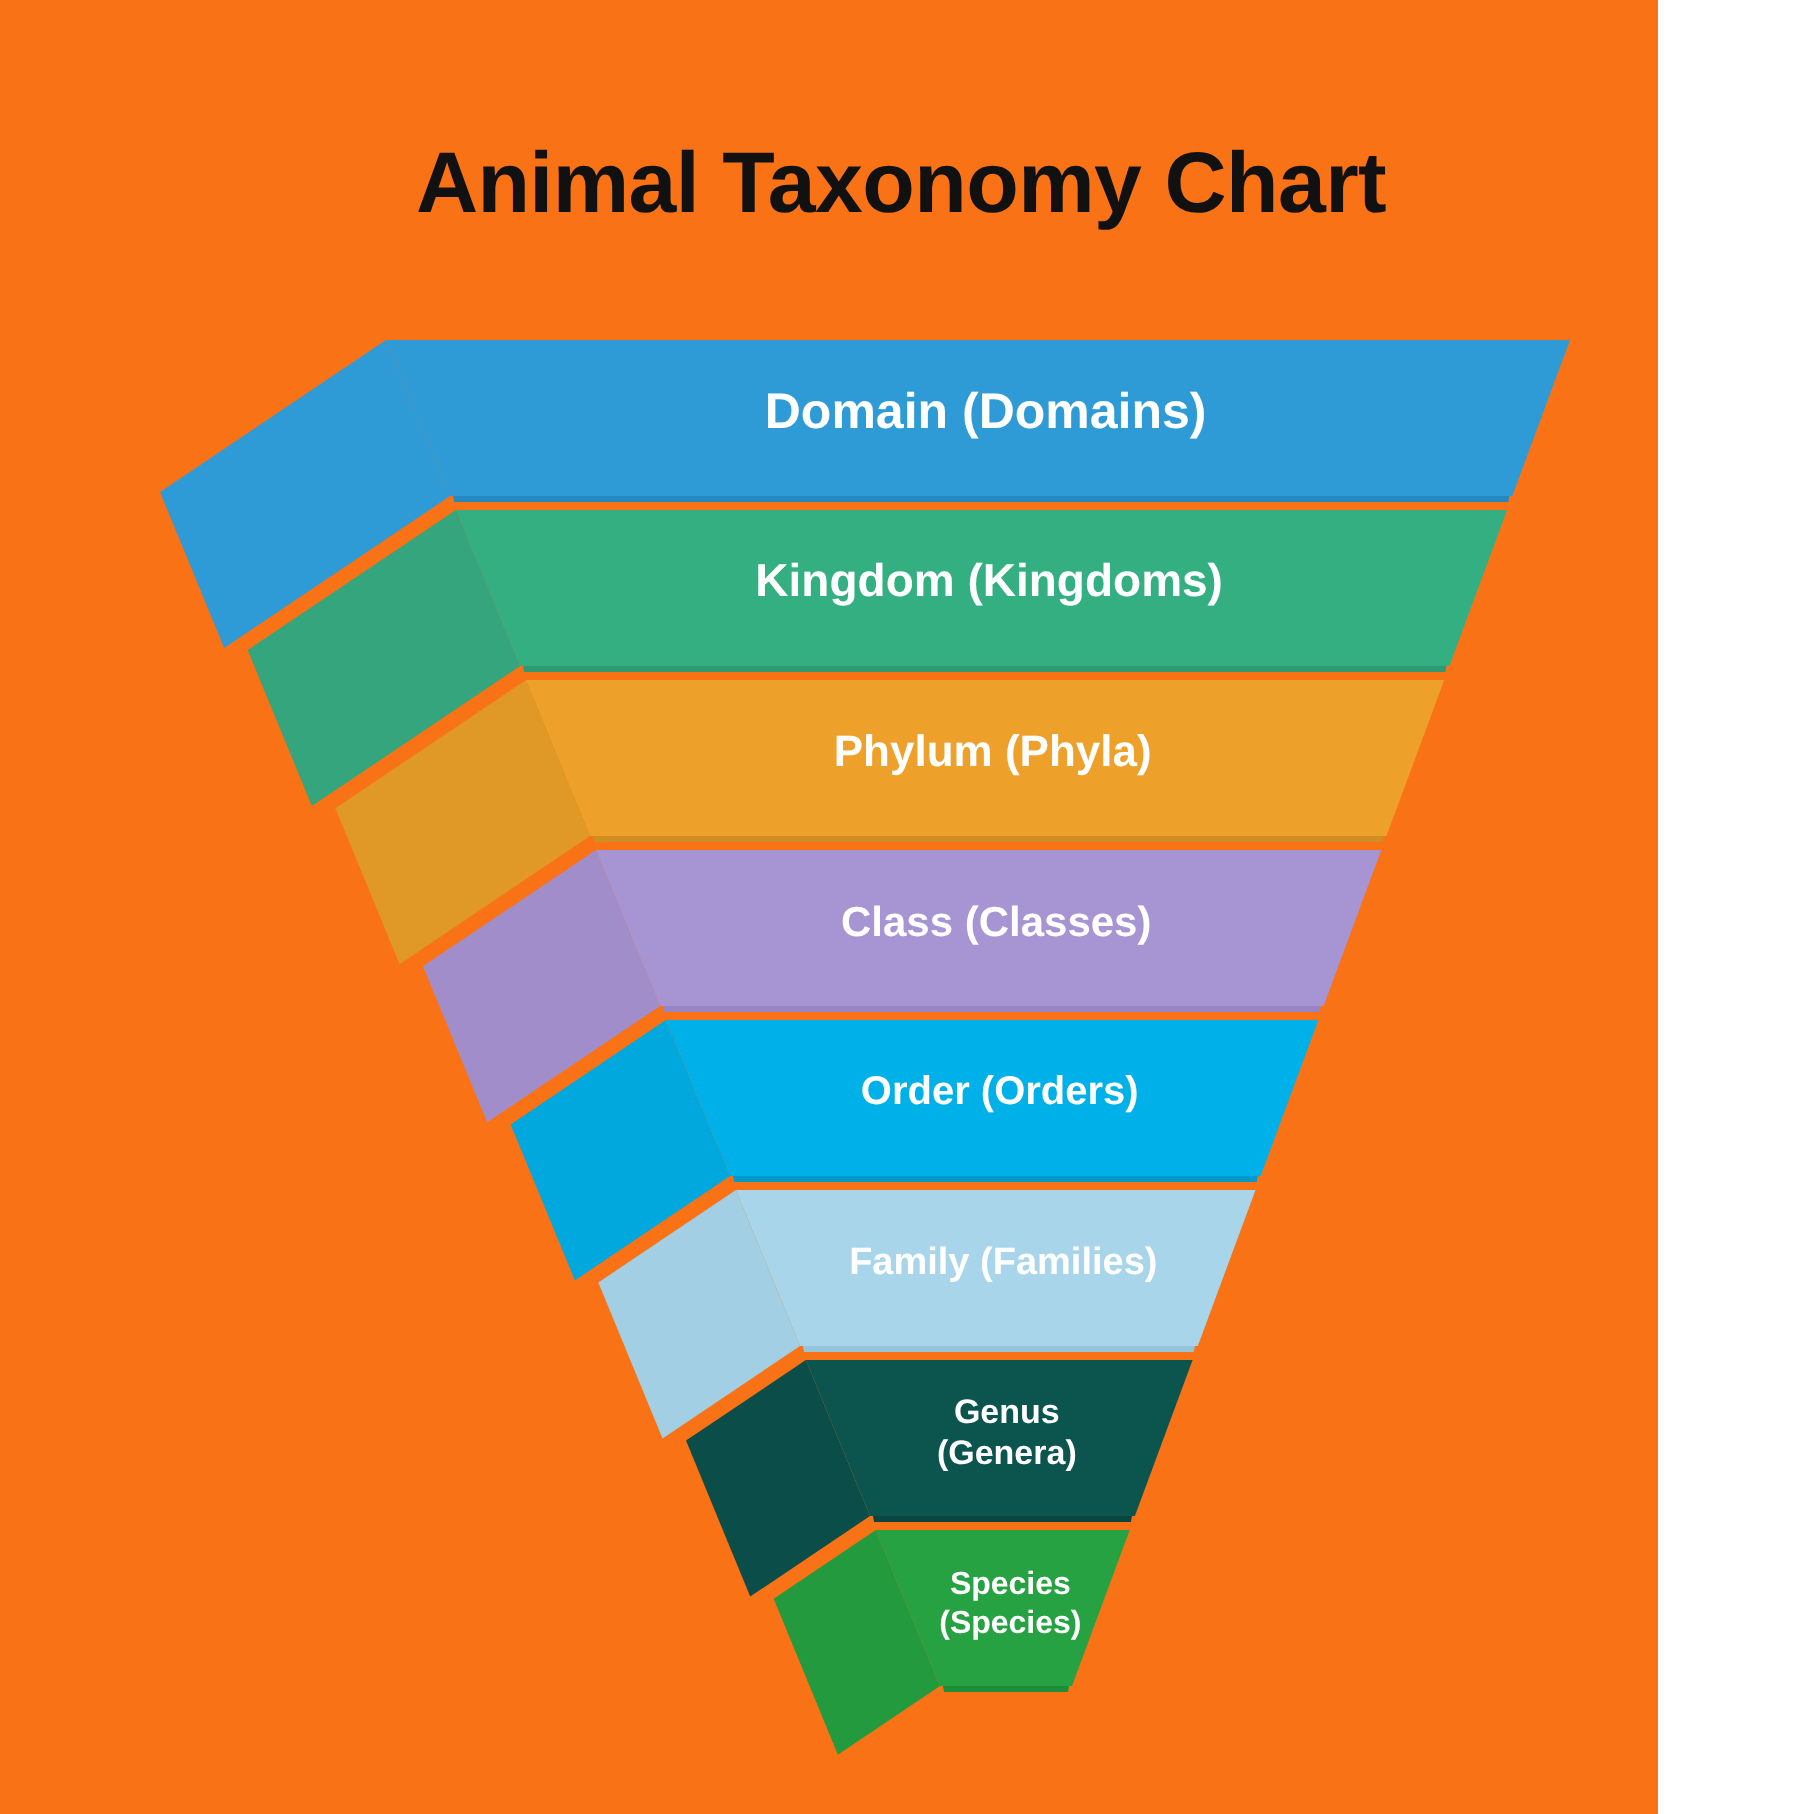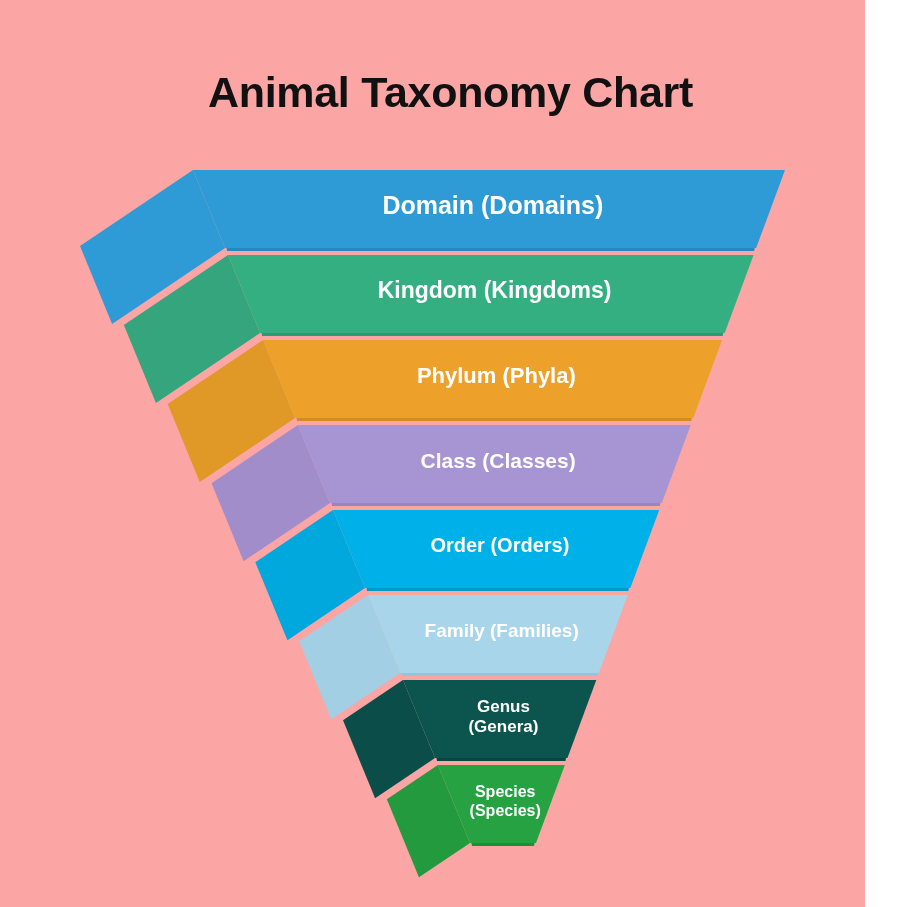--- a/index.html
+++ b/index.html
@@ -10,22 +10,21 @@
   body {
     width: 901px;
     height: 907px;
     font-family: "Liberation Sans", sans-serif;
     overflow: hidden;
   }
   #canvas {
     position: relative;
     width: 829px;
     height: 907px;
-    background: #fca5a5;
-    padding-left: 36px;
+    background: #f97316;
   }
   #chart-title {
     position: absolute;
     top: 68px;
     left: 0;
     width: 901px;
     text-align: center;
     font-size: 43px;
     font-weight: bold;
     color: #111111;

